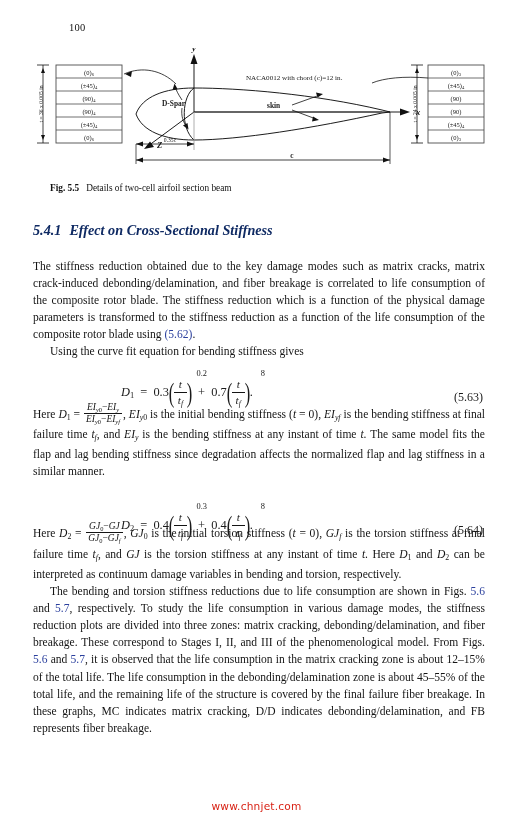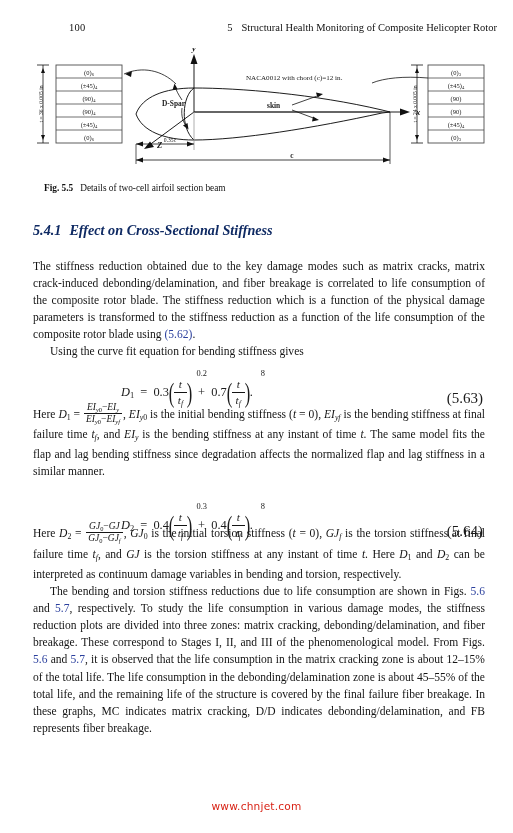--- a/index.html
+++ b/index.html
@@ -47,21 +47,21 @@
     position: absolute;
     left: 24px;
     top: 48px;
     width: 468px;
     height: 130px;
   }
   .fig-svg { display: block; }
 
   .fig-caption {
     position: absolute;
-    left: 44px;
+    left: 50px;
     top: 183px;
     font-size: 9.3px;
     color: #111;
     white-space: nowrap;
   }
   .fig-caption b { font-weight: bold; }
   .fig-caption .cap-text { margin-left: 7px; }
 
   
   .sec-head {
@@ -120,21 +120,21 @@
     position: absolute;
     left: 88px;
     top: 0;
     font-size: 12.4px;
     white-space: nowrap;
   }
   .eqn-tag {
     position: absolute;
     right: 2px;
     top: 12px;
-    font-size: 15px;
+    font-size: 12px;
   }
   .dfrac {
     display: inline-block;
     vertical-align: middle;
     text-align: center;
     font-size: 0.92em;
     line-height: 1.16;
   }
   .dfrac .num { display: block; border-bottom: 0.9px solid #141414; padding: 0 4px 1px; }
   .dfrac .den { display: block; padding: 1px 4px 0; }
@@ -180,23 +180,20 @@
   .fig-axis { font-size: 8.6px; font-weight: bold; font-style: italic; }
   .stack-lbl { font-size: 6.5px; }
   .stack-sub { font-size: 4.6px; }
   .dim-lbl { font-size: 5.6px; }
 </style>
 </head>
 <body>
 
 <div class="running-head">
   <span class="folio">100</span>
-  <span class="head-title">
-    <span class="head-chapnum">5</span><span>Structural Health Monitoring of Composite Helicopter Rotor</span>
-  </span>
 </div>
 
 <div class="figure">
   <svg class="fig-svg" width="468" height="130" viewBox="0 0 468 130">
 
     <g>
       <rect x="32" y="17" width="66" height="78" fill="#ffffff" stroke="#4d4d4d" stroke-width="0.9"></rect>
       <line x1="32" y1="30" x2="98" y2="30" stroke="#4d4d4d" stroke-width="0.8"></line>
       <line x1="32" y1="43" x2="98" y2="43" stroke="#4d4d4d" stroke-width="0.8"></line>
       <line x1="32" y1="56" x2="98" y2="56" stroke="#4d4d4d" stroke-width="0.8"></line>

